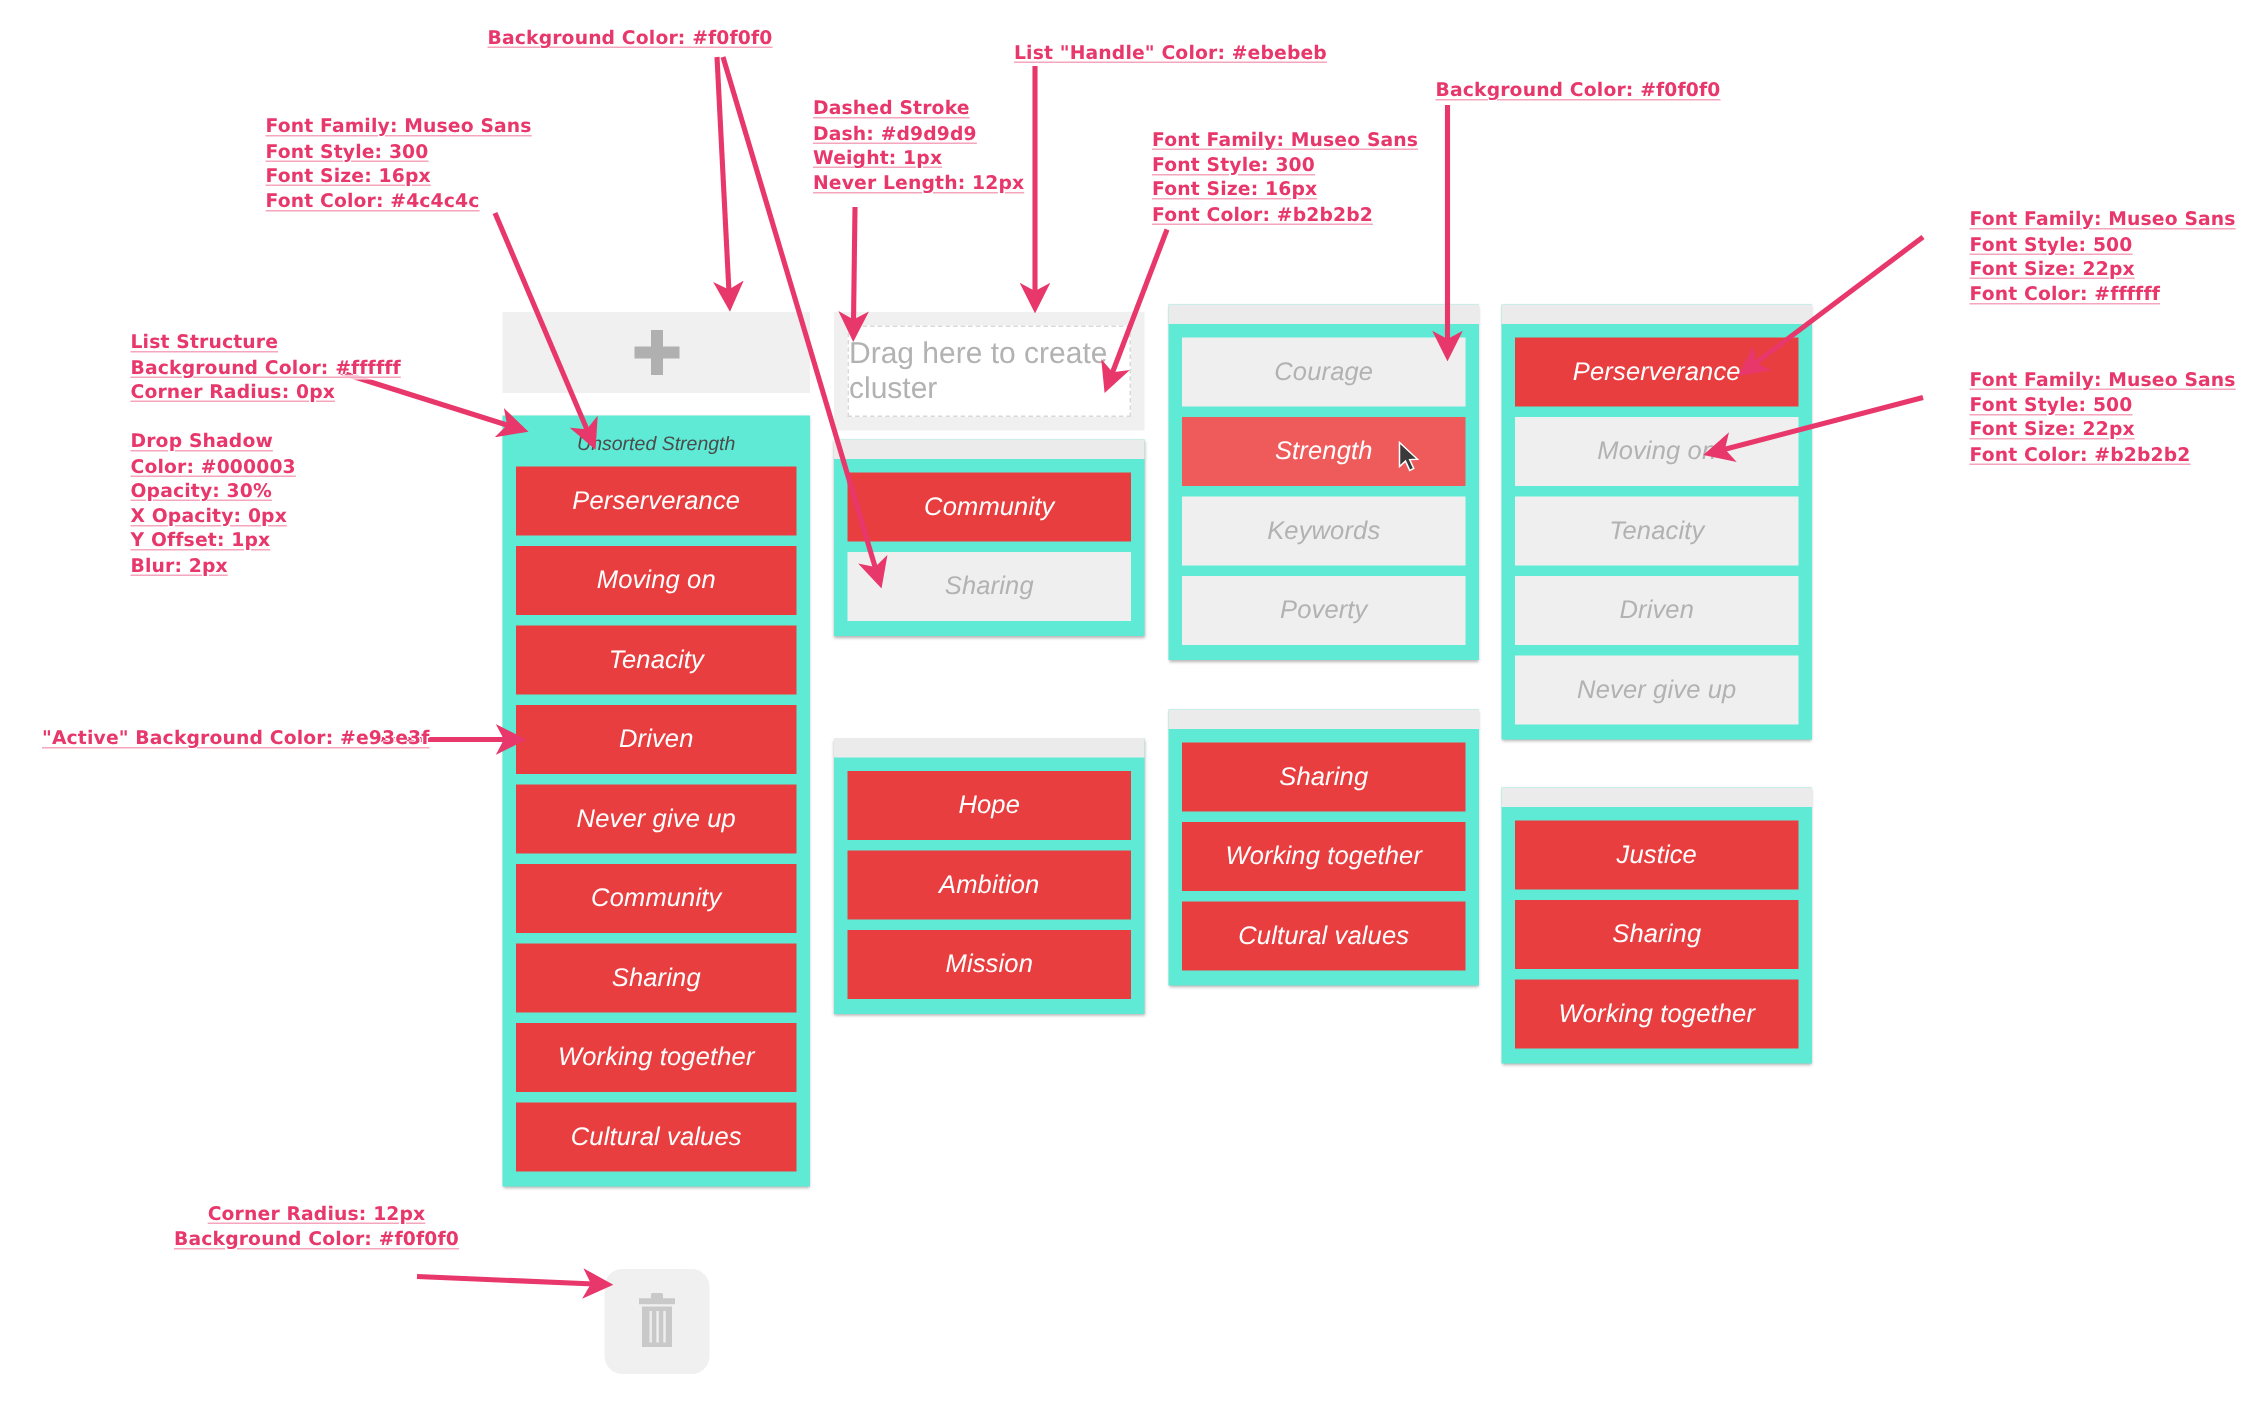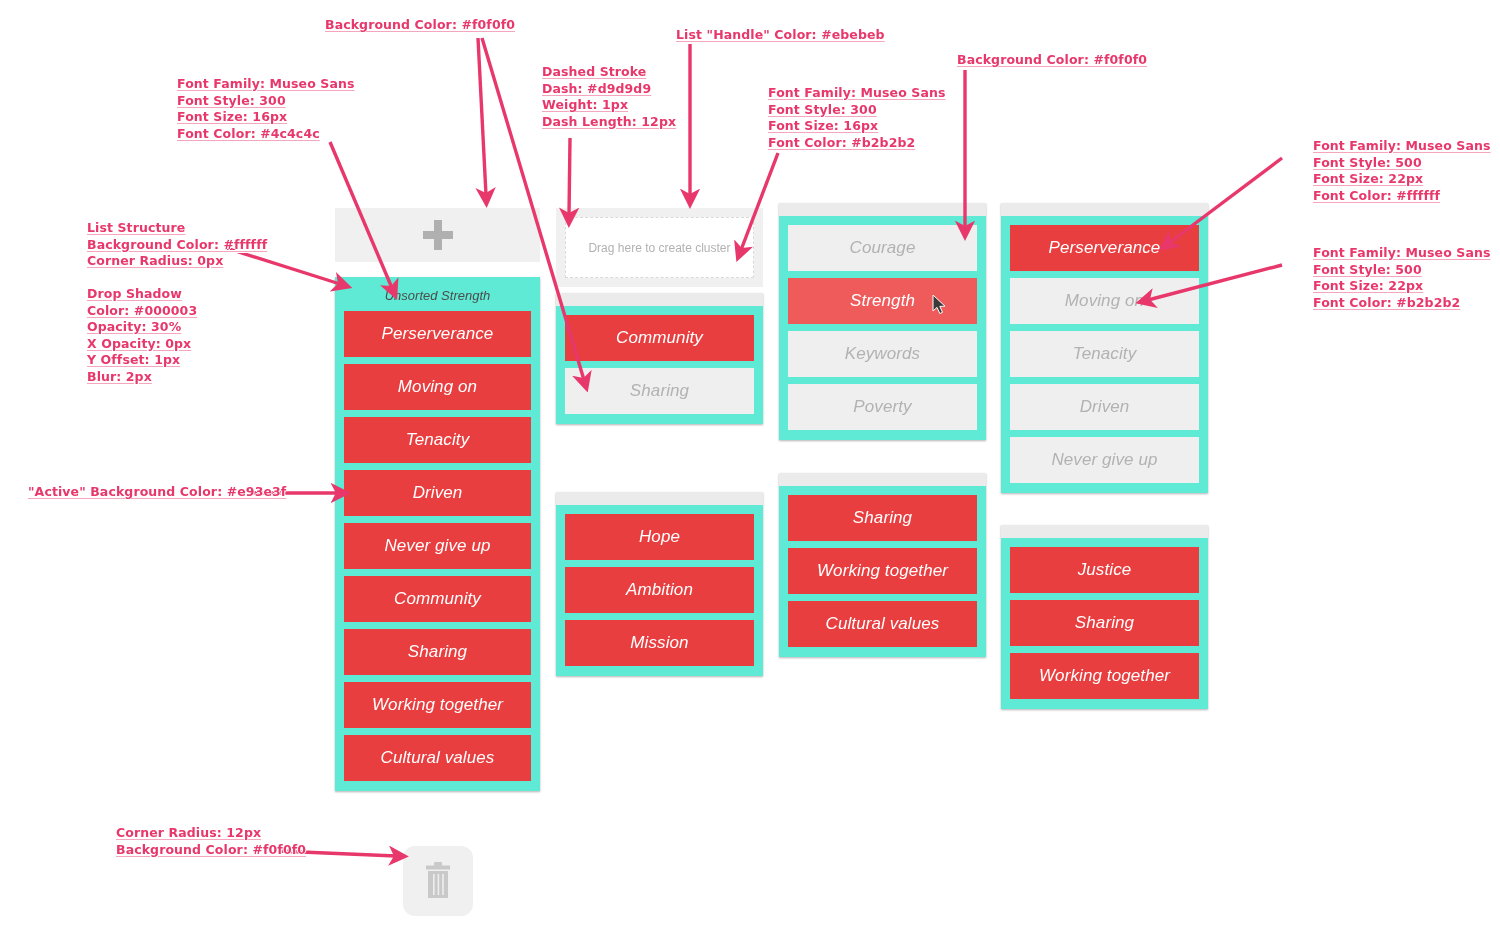--- a/index.html
+++ b/index.html
@@ -93,21 +93,21 @@
     background:#f0f0f0;
     padding:9px;
   }
   .dropzone-inner {
     height:100%;
     background:#ffffff;
     border:1px dashed #d9d9d9;
     display:flex; align-items:center; justify-content:center;
     font-family:"Liberation Sans", sans-serif;
     font-weight:300;
-    font-size:12px;
+    font-size:20px;
     color:#b2b2b2;
   }
 
   
   .trash {
     position:absolute;
     width:70px; height:70px;
     border-radius:12px;
     background:#f0f0f0;
     display:flex; align-items:center; justify-content:center;
@@ -274,21 +274,21 @@
     <span>Font Family: Museo Sans</span>
     <span>Font Style: 300</span>
     <span>Font Size: 16px</span>
     <span>Font Color: #4c4c4c</span>
   </div>
 
   <div class="anno" style="left:542px; top:64px;">
     <span>Dashed Stroke</span>
     <span>Dash: #d9d9d9</span>
     <span>Weight: 1px</span>
-    <span>Dash Length: 12px</span>
+    <span>Never Length: 12px</span>
   </div>
 
   <div class="anno" style="left:676px; top:27px;">
     <span>List "Handle" Color: #ebebeb</span>
   </div>
 
   <div class="anno" style="left:768px; top:85px;">
     <span>Font Family: Museo Sans</span>
     <span>Font Style: 300</span>
     <span>Font Size: 16px</span>
@@ -323,18 +323,18 @@
     <span>Opacity: 30%</span>
     <span>X Opacity: 0px</span>
     <span>Y Offset: 1px</span>
     <span>Blur: 2px</span>
   </div>
 
   <div class="anno" style="left:28px; top:484px;">
     <span>"Active" Background Color: #e93e3f</span>
   </div>
 
-  <div class="anno" style="left:116px; top:825px;">
+  <div class="anno" style="left:116px; top:801px;text-align:center;">
     <span>Corner Radius: 12px</span>
     <span>Background Color: #f0f0f0</span>
   </div>
 
 </div>
 
 </body></html>

